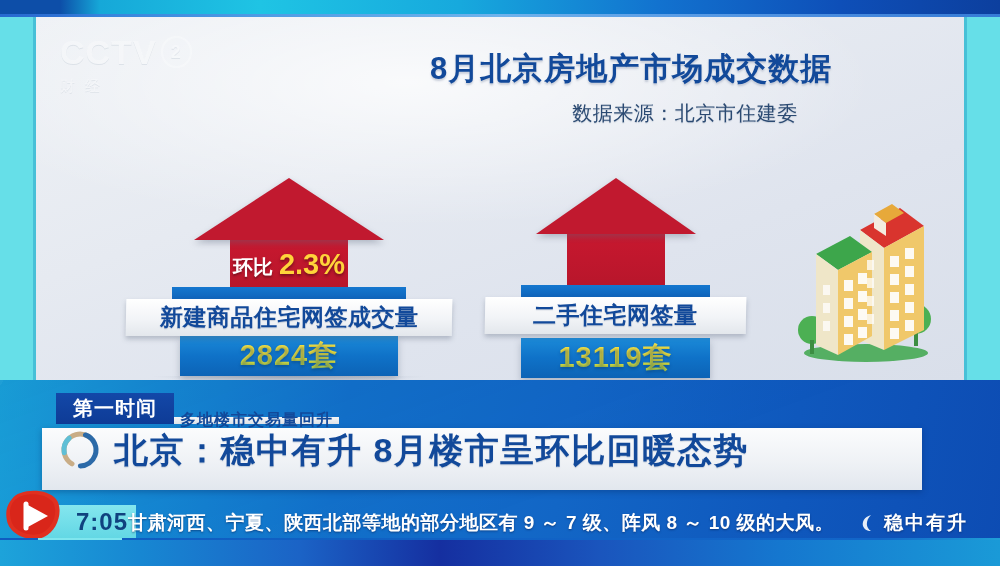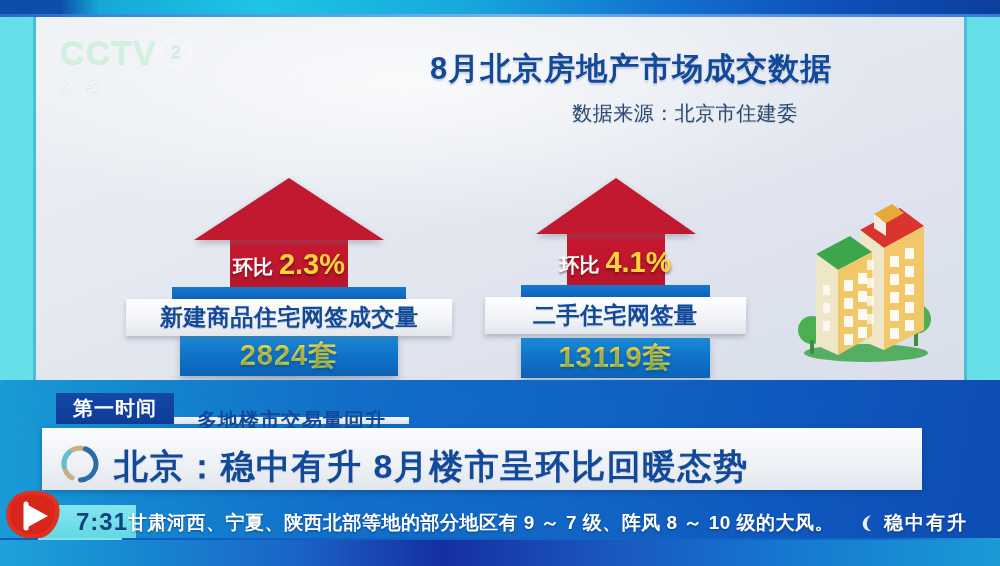--- a/index.html
+++ b/index.html
@@ -26,21 +26,21 @@
 
   
   .panel{position:absolute;left:36px;top:17px;width:928px;height:363px;
     background:linear-gradient(160deg,#eef1f5 0%,#e6eaf1 38%,#dfe4ee 66%,#d9dfea 100%);}
   .panel-sheen{position:absolute;left:0;top:0;width:100%;height:100%;
     background:radial-gradient(ellipse 70% 55% at 40% 18%, rgba(255,255,255,.75), rgba(255,255,255,0) 72%);
     pointer-events:none;}
 
   
   .cctv{position:absolute;left:60px;top:33px;width:132px;height:66px;opacity:.30;}
-  .cctv-main{font-size:34px;font-weight:bold;color:#86efac;letter-spacing:1px;
+  .cctv-main{font-size:34px;font-weight:bold;color:#ffffff;letter-spacing:1px;
     text-shadow:0 1px 0 rgba(120,140,160,.55);line-height:38px;display:flex;align-items:center;gap:4px;}
   .cctv-num{display:inline-flex;align-items:center;justify-content:center;
     width:28px;height:28px;border:2px solid #fff;border-radius:50%;font-size:18px;}
   .cctv-sub{margin-top:6px;font-size:15px;color:#fff;letter-spacing:10px;
     text-shadow:0 1px 0 rgba(120,140,160,.5);}
 
   
   .chart-title{position:absolute;left:430px;top:48px;width:510px;
     font-size:31px;font-weight:bold;color:#12499a;letter-spacing:1px;
     text-shadow:0 2px 2px rgba(160,170,190,.55);}
@@ -91,27 +91,27 @@
   .lower-pattern{position:absolute;inset:0;opacity:.30;
     background:
       linear-gradient(118deg, rgba(255,255,255,.10) 0 3px, transparent 3px 40px),
       linear-gradient(62deg, rgba(255,255,255,.07) 0 2px, transparent 2px 55px),
       linear-gradient(160deg, rgba(10,40,110,.25), rgba(10,40,110,0) 60%);}
 
   .kicker{position:absolute;left:56px;top:393px;height:31px;display:flex;}
   .kicker-a{display:flex;align-items:center;justify-content:center;padding:8px 17px;
     background:linear-gradient(180deg,#1348a8,#0e3b96);
     font-size:20px;font-weight:bold;color:#ffffff;letter-spacing:1px;}
-  .kicker-b{display:flex;align-items:center;justify-content:center;padding:0 23px;
+  .kicker-b{display:flex;align-items:center;justify-content:center;padding:0 6px;
     background:linear-gradient(180deg,#f3f5f7,#dfe3e8);
-    font-size:20px;font-weight:bold;color:#12499a;letter-spacing:1px;margin-top:24px;}
+    font-size:16px;font-weight:bold;color:#12499a;letter-spacing:1px;margin-top:24px;}
 
   .headline{position:absolute;left:42px;top:428px;width:880px;height:62px;
     background:linear-gradient(180deg,#fbfcfd 0%,#eef1f5 58%,#e2e7ee 100%);
-    display:flex;align-items:flex-end;box-shadow:0 2px 6px rgba(6,40,95,.35);}
+    display:flex;align-items:flex-start;box-shadow:0 2px 6px rgba(6,40,95,.35);}
   .headline .ring{margin-left:16px;flex:0 0 auto;}
   .headline .txt{margin-left:12px;font-size:34px;font-weight:bold;color:#12499a;
     letter-spacing:1.5px;text-shadow:0 1px 1px rgba(175,188,205,.65);white-space:nowrap;}
 
   
   .clockbox{position:absolute;left:40px;top:505px;width:88px;height:34px;
     background:linear-gradient(180deg,#84e6ee,#62d7e4);
     display:flex;align-items:center;justify-content:flex-end;padding-right:8px;
     font-size:24px;font-weight:bold;color:#10427f;letter-spacing:1px;}
   .playlogo{position:absolute;left:2px;top:487px;width:62px;height:58px;}
@@ -176,23 +176,20 @@
     <div class="valuebar" style="margin:0 56px;">
       <span>2824套</span>
     </div>
     <div class="footshadow"></div>
   </div>
 
   <div class="stat" style="left:483px;top:178px;width:265px;">
     <div class="arrow" style="--hw:80px;--hh:56px;--bw:98px;--bh:52px;">
       <div class="arrow-head"></div>
       <div class="arrow-body"></div>
-      <div class="arrow-text">
-        <span class="lbl">环比</span><span class="val">4.1%</span>
-      </div>
     </div>
     <div class="bluebar" style="margin:0 38px;"></div>
     <div class="namecard" style="margin:0 2px;">
       <span>二手住宅网签量</span>
     </div>
     <div class="valuebar" style="margin:4px 38px;">
       <span>13119套</span>
     </div>
     <div class="footshadow"></div>
   </div>
@@ -264,21 +261,21 @@
     <span class="ring">
       <svg viewBox="0 0 44 44" width="44" height="44">
         <circle cx="22" cy="22" r="16" fill="none" stroke="#c9ad86" stroke-width="5" stroke-dasharray="52 48" stroke-linecap="round" transform="rotate(120 22 22)"></circle>
         <circle cx="22" cy="22" r="16" fill="none" stroke="#2c6aa8" stroke-width="5" stroke-dasharray="44 56" stroke-linecap="round" transform="rotate(-70 22 22)"></circle>
         <circle cx="22" cy="22" r="16" fill="none" stroke="#5fbfd6" stroke-width="5" stroke-dasharray="16 84" stroke-linecap="round" transform="rotate(170 22 22)"></circle>
       </svg>
     </span>
     <span class="txt">北京：稳中有升 8月楼市呈环比回暖态势</span>
   </div>
 
-  <div class="clockbox">7:31</div>
+  <div class="clockbox">7:05</div>
   <span class="playlogo">
     <svg viewBox="0 0 62 58" width="62" height="58">
       <path d="M10 12 C16 2, 44 0, 54 12 C62 22, 56 44, 42 50 C28 56, 8 48, 5 34 C3 24, 5 18, 10 12 Z" fill="#e03020"></path>
       <path d="M12 14 C18 6, 40 4, 50 14 C57 23, 52 40, 40 46 C28 51, 11 44, 9 33 C7 24, 8 19, 12 14 Z" fill="#d9261a"></path>
       <path d="M24 17 L46 29 L24 41 Z" fill="#ffffff"></path>
       <path d="M24 17 L24 41" stroke="#ffffff" stroke-width="5" stroke-linecap="round"></path>
     </svg>
   </span>
 
   <div class="ticker">甘肃河西、宁夏、陕西北部等地的部分地区有 9 ～ 7 级、阵风 8 ～ 10 级的大风。</div>

